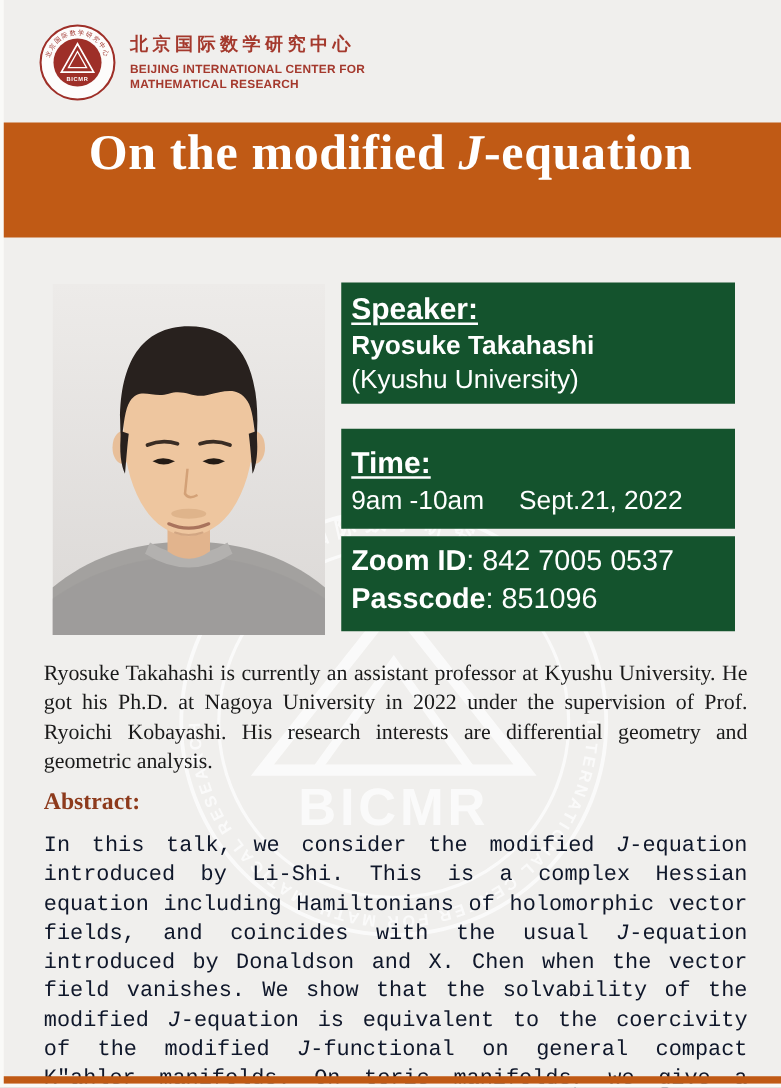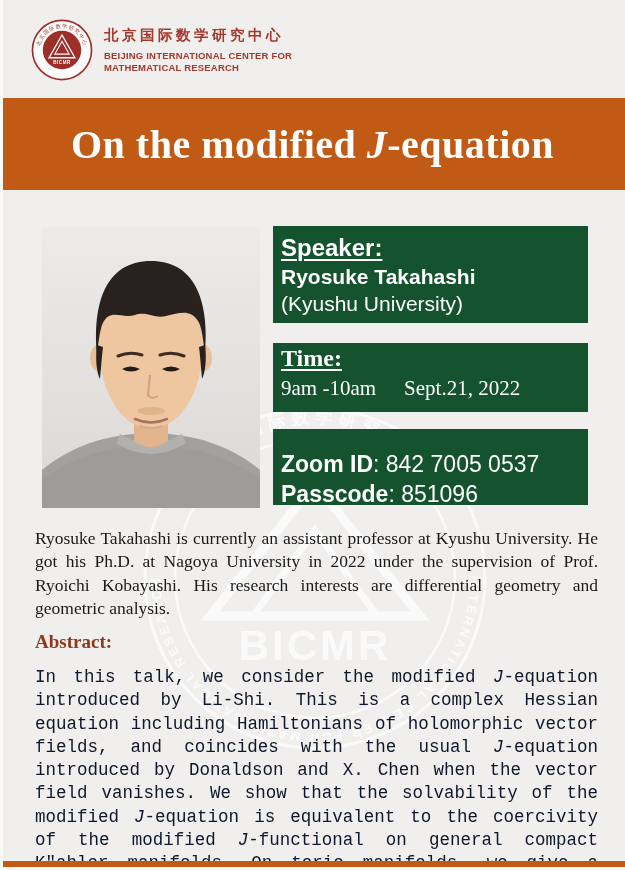--- a/index.html
+++ b/index.html
@@ -18,34 +18,34 @@
   .header { position:absolute; left:0; top:0; width:625px; height:98px; z-index:3; }
   .logo { position:absolute; left:31px; top:19px; width:62px; height:62px; }
   .org-text { position:absolute; left:104px; top:26px; color:#a4392d; }
   .org-cn { font-size:14.5px; font-weight:600; letter-spacing:3.5px; white-space:nowrap; }
   .org-en { margin-top:5px; font-size:9.5px; font-weight:700; line-height:12px;
             letter-spacing:.2px; white-space:nowrap; }
 
   
   .banner { position:absolute; left:0; top:98px; width:625px; height:92px;
             background:#c05a15; z-index:3;
-            display:flex; align-items:center; justify-content:center; }
+            display:flex; align-items:flex-start; justify-content:center; }
   .banner h1 { color:#ffffff; font-family:"Liberation Serif", serif;
                font-weight:700; font-size:40px; letter-spacing:.5px; white-space:nowrap; }
   .banner h1 i { font-style:italic; }
 
   
   .photo { position:absolute; left:42px; top:227px; width:218px; height:281px; z-index:3; }
 
   
   .card { position:absolute; left:273px; width:315px; background:#14532d;
           color:#ffffff; z-index:3; padding:6px 10px 0 8px; }
   .card-speaker { top:226px; height:97px; }
-  .card-time    { top:343px; height:69px; padding-top:0;font-family:Liberation Serif, serif; }
-  .card-zoom    { top:429px; height:76px; padding-top:20px; }
+  .card-time    { top:343px; height:80px; padding-top:12px; }
+  .card-zoom    { top:429px; height:76px; padding-top:4px; }
   .card-heading { font-size:24px; font-weight:700; text-decoration:underline;
                   text-decoration-thickness:2px; text-underline-offset:3px;
                   line-height:31px; }
   .card-line { font-size:21px; font-weight:700; line-height:27px; }
   .card-line.regular { font-weight:400; }
   .time-row { font-size:21px; line-height:29px; }
   .time-row .date { margin-left:28px; }
   .zoom-line { font-size:23px; line-height:30px; font-weight:400; }
   .zoom-line b { font-weight:700; }
 

